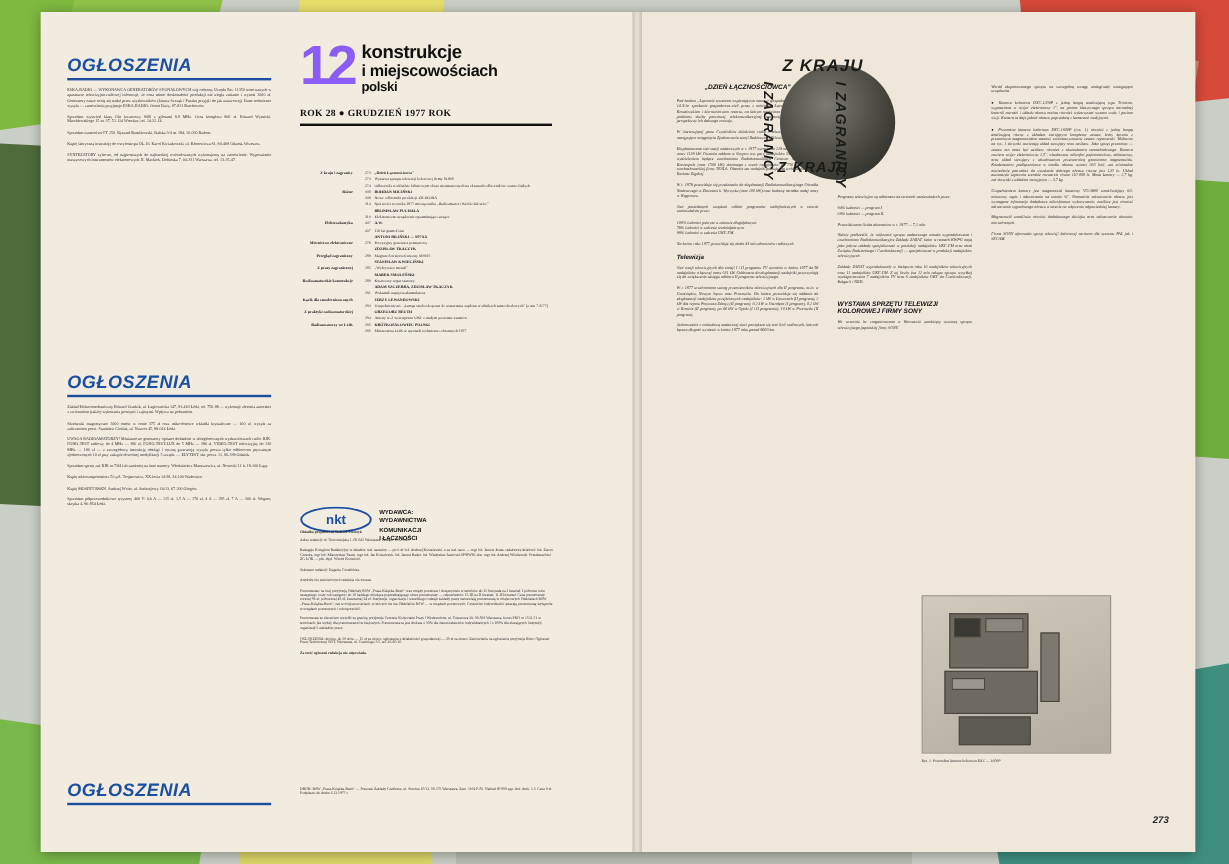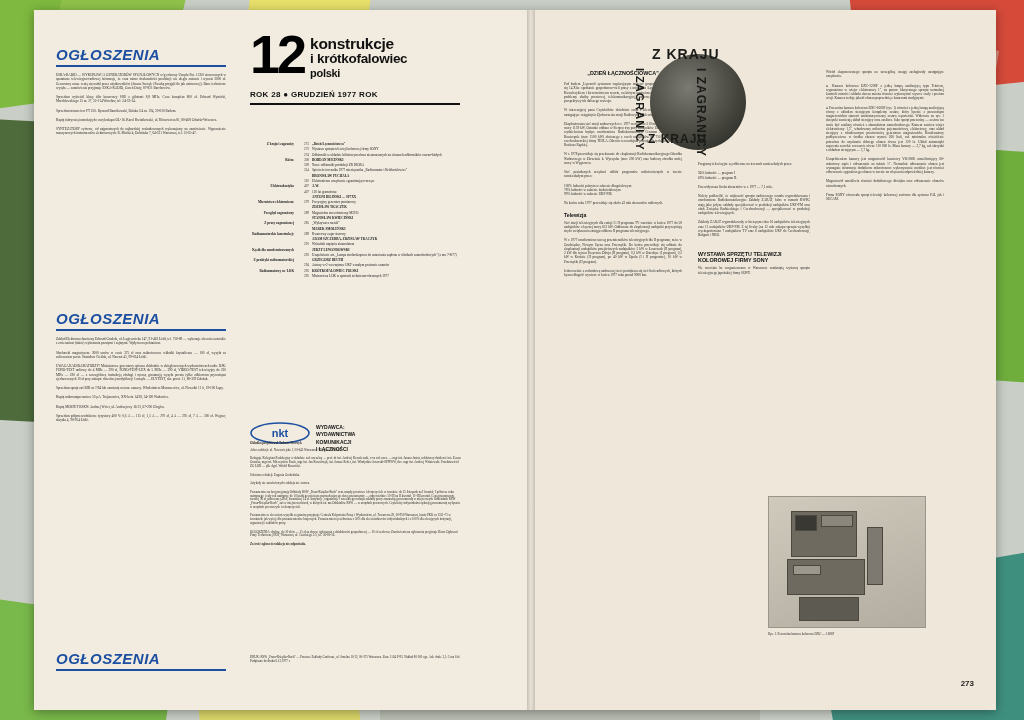--- a/index.html
+++ b/index.html
@@ -20,40 +20,40 @@
   #bd-teal-br{right:-20px;bottom:-30px;width:220px;height:180px;background:#3f8f7f;transform:rotate(-10deg);}
   #bd-green-bl{left:-30px;bottom:-40px;width:200px;height:150px;background:#79b84a;transform:rotate(8deg);}
   #bd-yellow-b{left:200px;bottom:-40px;width:160px;height:80px;background:#dcd76a;transform:rotate(-5deg);}
   #bd-dark-l{left:-40px;top:120px;width:90px;height:300px;background:#4e6b3c;transform:rotate(3deg);}
   #bd-grey-b{left:380px;bottom:-30px;width:380px;height:70px;background:#b9bdb2;}
 
   
   #spread{position:absolute;left:34px;top:10px;width:962px;height:700px;
           background:#efe9dc;box-shadow:0 2px 10px rgba(0,0,0,.35);}
   #page-left{position:absolute;left:0;top:0;width:496px;height:700px;background:#f2ece0;}
-  #page-right{position:absolute;left:496px;top:0;width:466px;height:700px;background:#efe8da;}
+  #page-right{position:absolute;left:496px;top:0;width:466px;height:700px;background:#efe8da;font-style:italic;}
   #gutter{position:absolute;left:493px;top:0;width:8px;height:700px;
           background:linear-gradient(to right,rgba(0,0,0,.18),rgba(0,0,0,.03),rgba(0,0,0,.16));}
 
   .col{position:absolute;}
   .tiny{font-size:3.4px;line-height:1.25;text-align:justify;color:#2a2a28;}
   .micro{font-size:3.1px;line-height:1.2;color:#2b2b29;}
   .ogl{font-family:"Liberation Sans",sans-serif;font-weight:bold;font-style:italic;
        color:#1c4fa1;font-size:15px;letter-spacing:.5px;}
   .oglrule{height:2px;background:#1c4fa1;margin-top:2px;}
 
   
   #masthead{position:absolute;left:216px;top:24px;width:210px;}
-  #bignum{font-family:"Liberation Sans",sans-serif;font-weight:bold;font-size:54px;
-          line-height:40px;color:#000000;letter-spacing:-3px;}
+  #bignum{font-family:"Liberation Sans",sans-serif;font-weight:bold;font-size:46px;
+          line-height:40px;color:#8b5cf6;letter-spacing:-3px;}
   #mast-title{font-family:"Liberation Sans",sans-serif;font-weight:bold;
               font-size:15.5px;line-height:15px;color:#111;letter-spacing:-.3px;}
   #mast-title .l2{font-size:13.5px;}
   #mast-title .l3{font-size:11px;}
-  #rokline{font-family:Liberation Sans, sans-serif;font-weight:bold;font-size:8px;
+  #rokline{font-family:Liberation Serif, serif;font-weight:bold;font-size:8px;
            color:#111;margin-top:9px;letter-spacing:.3px;}
   #mast-rule{height:1.5px;background:#111;margin-top:4px;}
 
   
   #toc{position:absolute;left:216px;top:132px;width:212px;}
   .toc-row{display:flex;font-size:3.3px;line-height:1.3;margin-bottom:1px;}
   .toc-cat{width:44px;flex:none;text-align:right;padding-right:4px;font-weight:bold;color:#222;}
   .toc-pg{width:11px;flex:none;text-align:right;padding-right:3px;color:#333;}
   .toc-txt{flex:1;color:#222;}
   .toc-head{font-weight:bold;}
@@ -134,21 +134,21 @@
     <div class="col" style="left:22px;top:640px;width:170px;">
       <div class="ogl">OGŁOSZENIA</div>
       <div class="oglrule"></div>
     </div>
 
     <div id="masthead">
       <div style="display:flex;align-items:flex-start;">
         <div id="bignum">12</div>
         <div id="mast-title" style="margin-left:6px;padding-top:2px;">
           <div class="l1">konstrukcje</div>
-          <div class="l2">i krótkofalowiec</div>
+          <div class="l2">i miejscowościach</div>
           <div class="l3">polski</div>
         </div>
       </div>
       <div id="rokline">ROK 28  ●  GRUDZIEŃ 1977 ROK</div>
       <div id="mast-rule"></div>
     </div>
 
     <div id="toc">
       <div class="toc-row">
           <div class="toc-cat">Z kraju i zagranicy</div>

